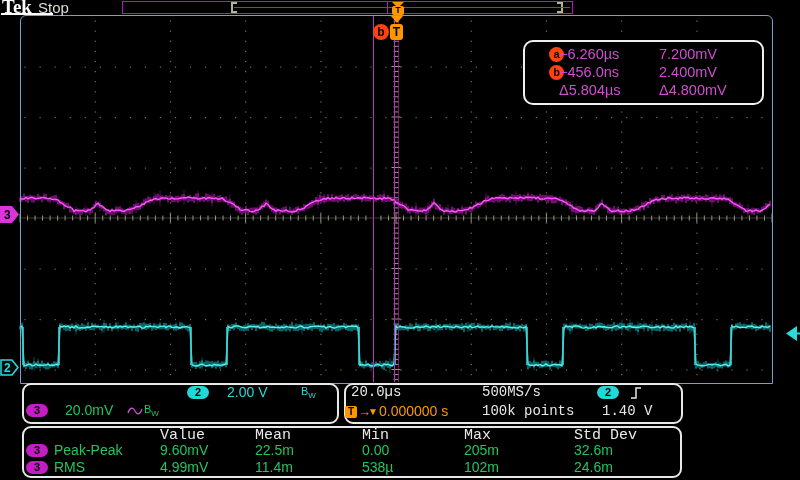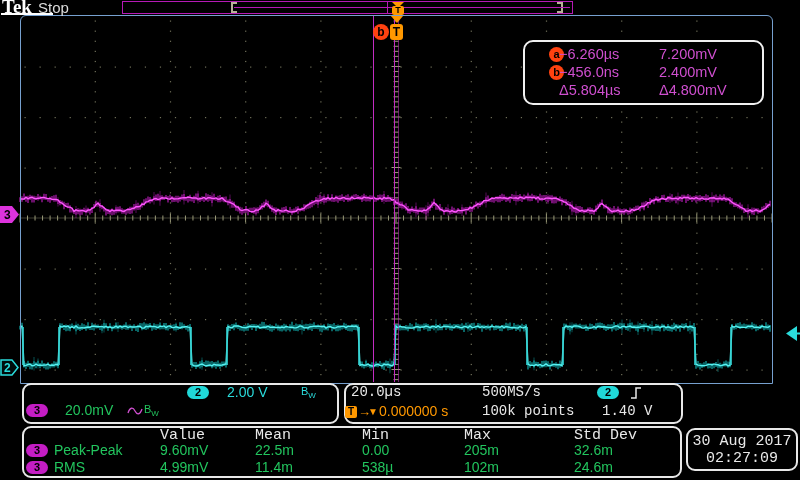--- a/index.html
+++ b/index.html
@@ -1753,17 +1753,13 @@
   <div class="abs mag t14" style="left:574px;top:442px">32.6m</div>
 
   <div class="abs badge b-mag" style="left:26px;top:461px">3</div>
   <div class="abs mag t14" style="left:54px;top:459px">RMS</div>
   <div class="abs mag t14" style="left:160px;top:459px">4.99mV</div>
   <div class="abs mag t14" style="left:255px;top:459px">11.4m</div>
   <div class="abs mag t14" style="left:362px;top:459px">538µ</div>
   <div class="abs mag t14" style="left:464px;top:459px">102m</div>
   <div class="abs mag t14" style="left:574px;top:459px">24.6m</div>
 
-  <div id="date-box" class="abs wbox">
-    <div class="wht t13" style="top:3px">30 Aug 2017</div>
-    <div class="wht t13" style="top:20px">02:27:09</div>
-  </div>
 </div>
 
 </body></html>

